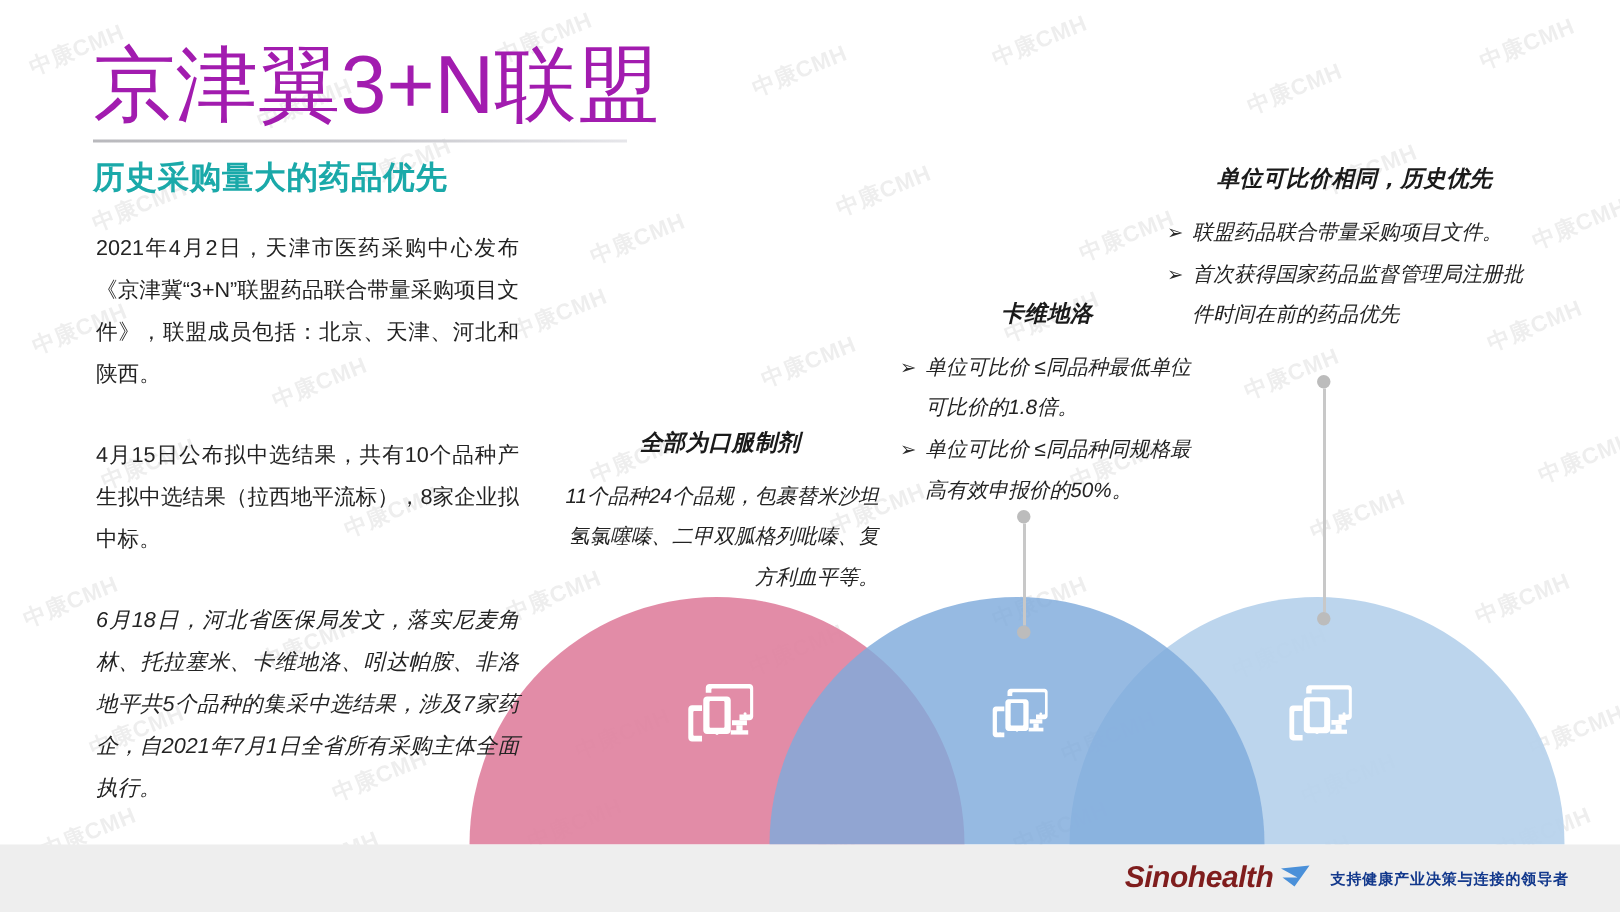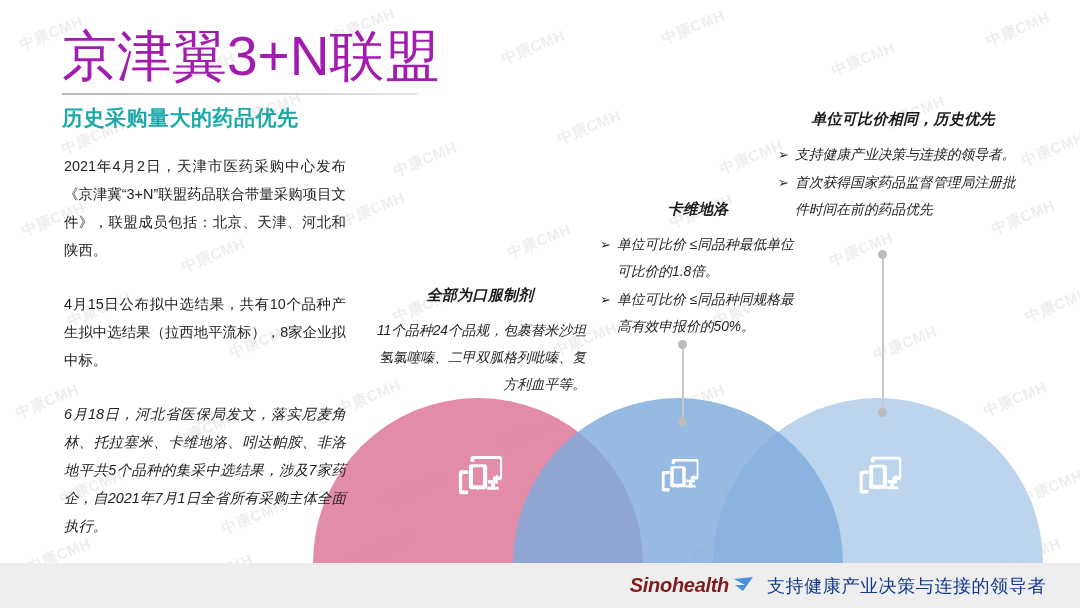--- a/index.html
+++ b/index.html
@@ -192,22 +192,22 @@
     font-size: 20px;
     color: #12388c;
     letter-spacing: -0.3px;
   }
   #brand-arrow {
     margin-left: 3px;
     margin-right: 13px;
     display: block;
   }
   #footer-tagline {
-    font-size: 18px;
-    font-weight: 400;
+    font-size: 10px;
+    font-weight: 700;
     color: #12388c;
     letter-spacing: 0.6px;
   }
 </style>
 </head>
 <body>
 
 <div id="slide">
 
   <div id="watermarks">
@@ -351,21 +351,21 @@
         <span class="bullet-text">单位可比价 ≤同品种同规格最高有效申报价的50%。</span>
       </div>
     </div>
   </div>
 
   <div class="callout" id="callout-3">
     <div class="callout-title">单位可比价相同，历史优先</div>
     <div class="callout-body">
       <div class="bullet-row">
         <span class="bullet-mark">➢</span>
-        <span class="bullet-text">支持健康产业决策与连接的领导者。</span>
+        <span class="bullet-text">联盟药品联合带量采购项目文件。</span>
       </div>
       <div class="bullet-row">
         <span class="bullet-mark">➢</span>
         <span class="bullet-text">首次获得国家药品监督管理局注册批件时间在前的药品优先</span>
       </div>
     </div>
   </div>
 
   <div id="footer">
     <div id="footer-inner">

